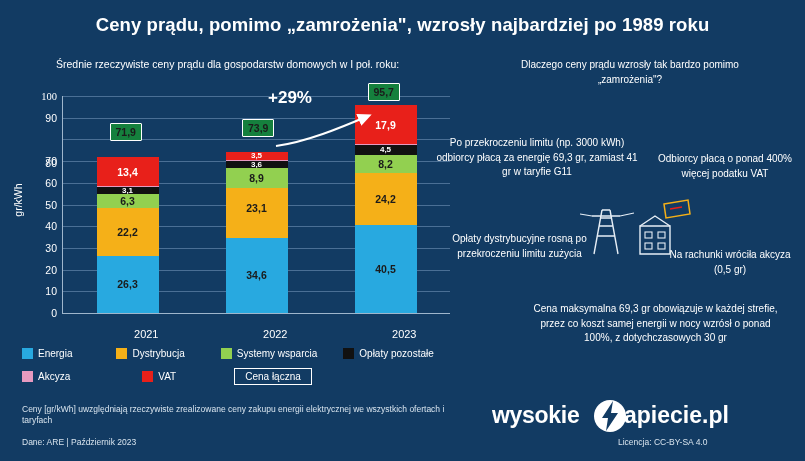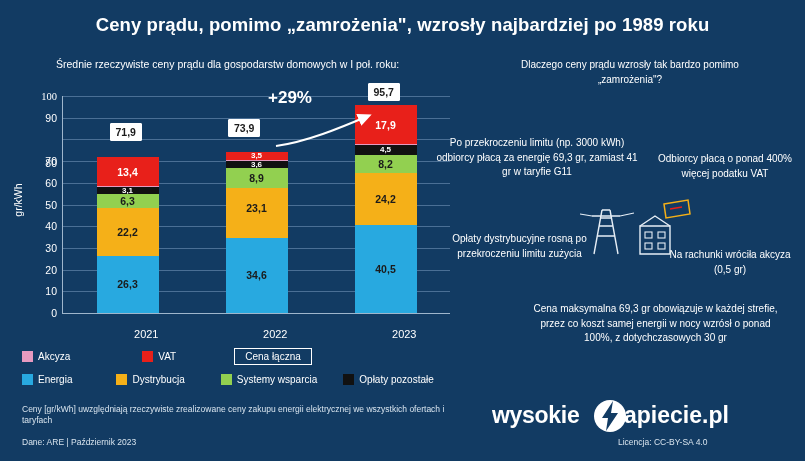--- a/index.html
+++ b/index.html
@@ -104,21 +104,21 @@
     top: 232px;
     width: 62px;
     text-align: right;
     font-size: 11px;
     color: #ffffff;
   }
   .total-box {
     position: absolute;
     padding: 2px 5px 2px 5px;
     border: 1px solid #ffffff;
-    background: #ffffff;
+    background: #15803d;
     color: #1b1b1b;
     font-size: 10.5px;
     font-weight: bold;
     border-radius: 1px;
     white-space: nowrap;
   }
   
   #growth-label {
     position: absolute;
     left: 268px;
@@ -274,21 +274,21 @@
         <div class="total-box" style="left: 46.5px; top: 26.977px;">71,9</div>
         <div class="bar-col" style="left: 162.5px;">
           <div class="seg dark-text" style="background: rgb(40, 169, 224); height: 75.082px; bottom: 0px;">34,6</div>
           <div class="seg dark-text" style="background: rgb(245, 176, 24); height: 59px; bottom: 75.082px;">23,1</div>
           <div class="seg dark-text" style="background: rgb(146, 208, 80); height: 19.313px; bottom: 125.209px;">8,9</div>
           <div class="seg light-text" style="background: rgb(17, 17, 17); height: 7.812px; bottom: 144.522px; font-size: 8px;">3,6</div>
           <div class="seg dark-text" style="background: rgb(231, 154, 192); height: 1.085px; bottom: 152.334px; font-size: 8px;"></div>
           <div class="seg light-text" style="background: rgb(232, 32, 26); height: 7.595px; bottom: 153.419px; font-size: 8px;">3,5</div>
         </div>
         <div class="xtick" style="left: 162.5px;">2022</div>
-        <div class="total-box" style="left: 165px; top: 22.637px;">73,9</div>
+        <div class="total-box" style="left: 179px; top: 22.637px;">73,9</div>
         <div class="bar-col" style="left: 291.5px;">
           <div class="seg dark-text" style="background: rgb(40, 169, 224); height: 87.885px; bottom: 0px;">40,5</div>
           <div class="seg dark-text" style="background: rgb(245, 176, 24); height: 52.514px; bottom: 87.885px;">24,2</div>
           <div class="seg dark-text" style="background: rgb(146, 208, 80); height: 17.794px; bottom: 140.399px;">8,2</div>
           <div class="seg light-text" style="background: rgb(17, 17, 17); height: 9.765px; bottom: 158.193px; font-size: 8px;">4,5</div>
           <div class="seg dark-text" style="background: rgb(231, 154, 192); height: 1.085px; bottom: 167.958px; font-size: 8px;"></div>
           <div class="seg light-text" style="background: rgb(232, 32, 26); height: 38.843px; bottom: 169.043px;">17,9</div>
         </div>
         <div class="xtick" style="left: 291.5px;">2023</div>
         <div class="total-box" style="left: 304.5px; top: -12.669px;">95,7</div>
@@ -301,46 +301,46 @@
       <marker id="ah" markerWidth="7" markerHeight="7" refX="5" refY="3.2" orient="auto">
         <path d="M0,0 L7,3.2 L0,6.4 z" fill="#ffffff"></path>
       </marker>
     </defs>
     <path d="M4,38 C34,34 68,20 96,8" stroke="#ffffff" stroke-width="2" fill="none" marker-end="url(#ah)"></path>
   </svg>
 
   <div id="legend">
     <div class="legend-row">
       <div class="legend-item">
+        <span class="swatch" style="background:#28a9e0"></span>
+        <span class="legend-label">Energia</span>
+      </div>
+      <div class="legend-item" style="margin-left:30px">
+        <span class="swatch" style="background:#f5b018"></span>
+        <span class="legend-label">Dystrybucja</span>
+      </div>
+      <div class="legend-item" style="margin-left:22px">
+        <span class="swatch" style="background:#92d050"></span>
+        <span class="legend-label">Systemy wsparcia</span>
+      </div>
+      <div class="legend-item" style="margin-left:12px">
+        <span class="swatch" style="background:#111111"></span>
+        <span class="legend-label">Opłaty pozostałe</span>
+      </div>
+    </div>
+    <div class="legend-row">
+      <div class="legend-item">
         <span class="swatch" style="background:#e79ac0"></span>
         <span class="legend-label">Akcyza</span>
       </div>
       <div class="legend-item" style="margin-left:58px">
         <span class="swatch" style="background:#e8201a"></span>
         <span class="legend-label">VAT</span>
       </div>
       <div id="legend-total-box">Cena łączna</div>
-    </div>
-    <div class="legend-row">
-      <div class="legend-item">
-        <span class="swatch" style="background:#28a9e0"></span>
-        <span class="legend-label">Energia</span>
-      </div>
-      <div class="legend-item" style="margin-left:30px">
-        <span class="swatch" style="background:#f5b018"></span>
-        <span class="legend-label">Dystrybucja</span>
-      </div>
-      <div class="legend-item" style="margin-left:22px">
-        <span class="swatch" style="background:#92d050"></span>
-        <span class="legend-label">Systemy wsparcia</span>
-      </div>
-      <div class="legend-item" style="margin-left:12px">
-        <span class="swatch" style="background:#111111"></span>
-        <span class="legend-label">Opłaty pozostałe</span>
-      </div>
     </div>
   </div>
 
   <div id="footnote">Ceny [gr/kWh] uwzględniają rzeczywiste zrealizowane ceny zakupu energii elektrycznej we wszystkich ofertach i taryfach</div>
   <div id="source">Dane: ARE  |  Październik 2023</div>
 
   <div class="note" id="note-q">Dlaczego ceny prądu wzrosły tak bardzo pomimo „zamrożenia"?</div>
   <div class="note" id="note-limit">Po przekroczeniu limitu (np. 3000 kWh) odbiorcy płacą za energię 69,3 gr, zamiast 41 gr w taryfie G11</div>
   <div class="note" id="note-vat">Odbiorcy płacą o ponad 400% więcej podatku VAT</div>
   <div class="note" id="note-distrib">Opłaty dystrybucyjne rosną po przekroczeniu limitu zużycia</div>

